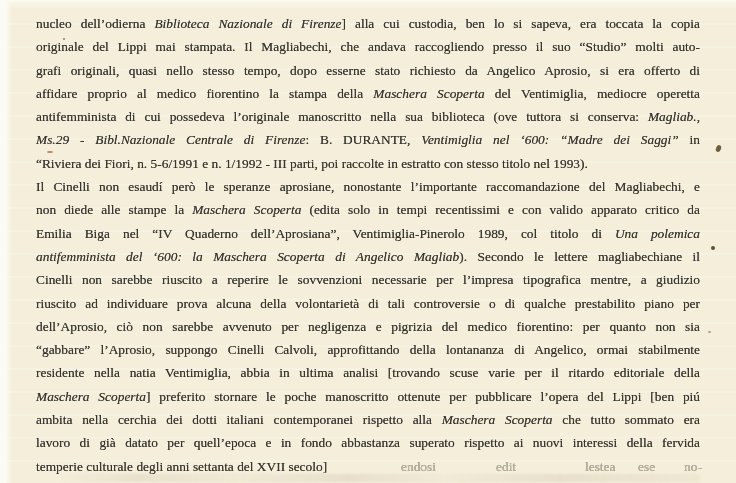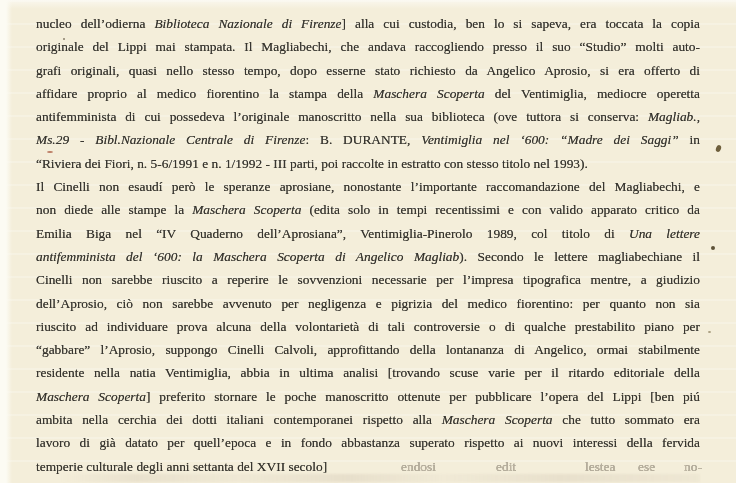--- a/index.html
+++ b/index.html
@@ -62,25 +62,25 @@
   <div class="text-block">
       <div class="line"><span>nucleo dell’odierna </span><span class="seg-italic">Biblioteca Nazionale di Firenze</span><span>] alla cui custodia, ben lo si sapeva, era toccata la copia</span></div>
       <div class="line"><span>originale del Lippi mai stampata. Il Magliabechi, che andava raccogliendo presso il suo “Studio” molti auto-</span></div>
       <div class="line"><span>grafi originali, quasi nello stesso tempo, dopo esserne stato richiesto da Angelico Aprosio, si era offerto di</span></div>
       <div class="line"><span>affidare proprio al medico fiorentino la stampa della </span><span class="seg-italic">Maschera Scoperta</span><span> del Ventimiglia, mediocre operetta</span></div>
       <div class="line"><span>antifemminista di cui possedeva l’originale manoscritto nella sua biblioteca (ove tuttora si conserva: </span><span class="seg-italic">Magliab.</span><span>,</span></div>
       <div class="line"><span class="seg-italic">Ms.29 - Bibl.Nazionale Centrale di Firenze</span><span>: B. DURANTE, </span><span class="seg-italic">Ventimiglia nel ‘600: “Madre dei Saggi”</span><span> in</span></div>
       <div class="line no-justify"><span>“Riviera dei Fiori, n. 5-6/1991 e n. 1/1992 - III parti, poi raccolte in estratto con stesso titolo nel 1993).</span></div>
       <div class="line"><span>Il Cinelli non esaudí però le speranze aprosiane, nonostante l’importante raccomandazione del Magliabechi, e</span></div>
       <div class="line"><span>non diede alle stampe la </span><span class="seg-italic">Maschera Scoperta</span><span> (edita solo in tempi recentissimi e con valido apparato critico da</span></div>
-      <div class="line"><span>Emilia Biga nel “IV Quaderno dell’Aprosiana”, Ventimiglia-Pinerolo 1989, col titolo di </span><span class="seg-italic">Una lettere</span></div>
+      <div class="line"><span>Emilia Biga nel “IV Quaderno dell’Aprosiana”, Ventimiglia-Pinerolo 1989, col titolo di </span><span class="seg-italic">Una polemica</span></div>
       <div class="line"><span class="seg-italic">antifemminista del ‘600: la Maschera Scoperta di Angelico Magliab</span><span>). Secondo le lettere magliabechiane il</span></div>
       <div class="line"><span>Cinelli non sarebbe riuscito a reperire le sovvenzioni necessarie per l’impresa tipografica mentre, a giudizio</span></div>
+      <div class="line"><span>riuscito ad individuare prova alcuna della volontarietà di tali controversie o di qualche prestabilito piano per</span></div>
       <div class="line"><span>dell’Aprosio, ciò non sarebbe avvenuto per negligenza e pigrizia del medico fiorentino: per quanto non sia</span></div>
-      <div class="line"><span>riuscito ad individuare prova alcuna della volontarietà di tali controversie o di qualche prestabilito piano per</span></div>
       <div class="line"><span>“gabbare” l’Aprosio, suppongo Cinelli Calvoli, approfittando della lontananza di Angelico, ormai stabilmente</span></div>
       <div class="line"><span>residente nella natia Ventimiglia, abbia in ultima analisi [trovando scuse varie per il ritardo editoriale della</span></div>
       <div class="line"><span class="seg-italic">Maschera Scoperta</span><span>] preferito stornare le poche manoscritto ottenute per pubblicare l’opera del Lippi [ben piú</span></div>
       <div class="line"><span>ambita nella cerchia dei dotti italiani contemporanei rispetto alla </span><span class="seg-italic">Maschera Scoperta</span><span> che tutto sommato era</span></div>
       <div class="line"><span>lavoro di già datato per quell’epoca e in fondo abbastanza superato rispetto ai nuovi interessi della fervida</span></div>
       <div class="line no-justify"><span>temperie culturale degli anni settanta del XVII secolo]</span><span class="ghost-frag" style="left: 365px;">endosi</span><span class="ghost-frag" style="left: 454px; margin-left: 6px;">edit</span><span class="ghost-frag" style="left: 549px;">lestea</span><span class="ghost-frag" style="left: 602px;">ese</span><span class="ghost-frag" style="left: 648px;">no-</span></div>
     </div>
   <div class="speck speck-1"></div>
   <div class="speck speck-2"></div>
   <div class="speck speck-3"></div>

